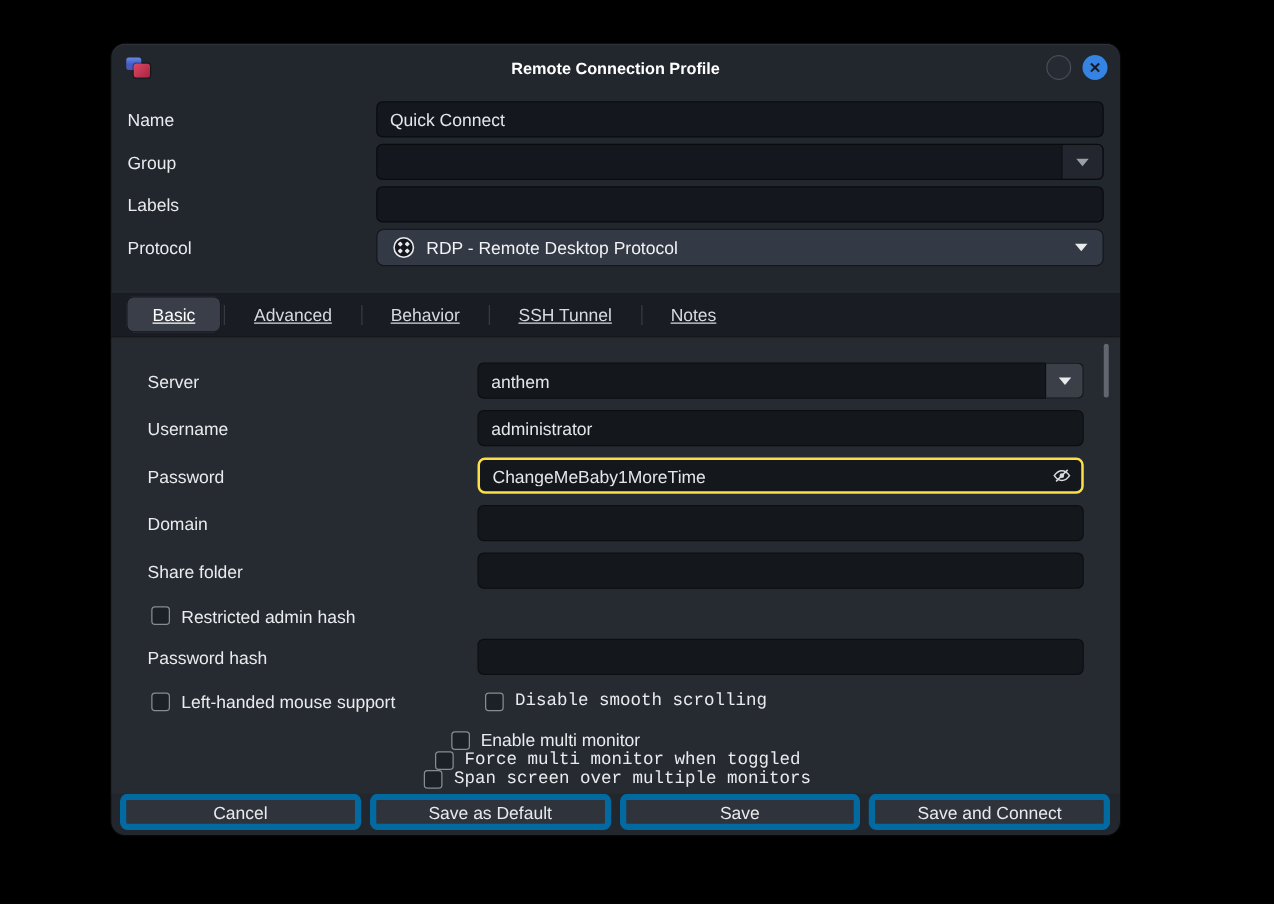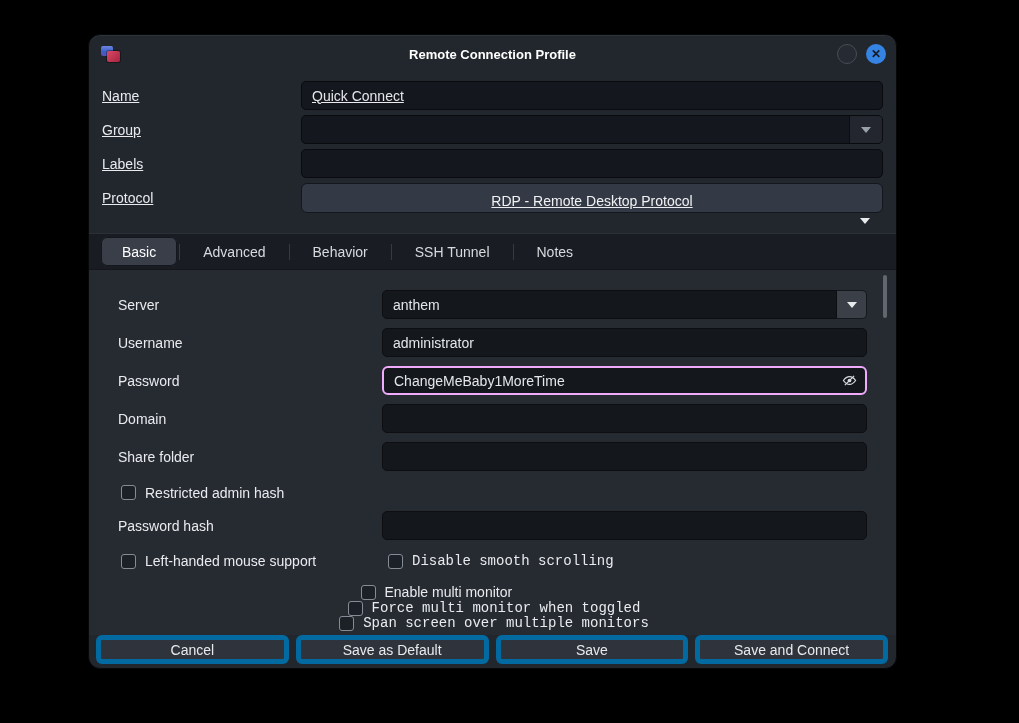--- a/index.html
+++ b/index.html
@@ -28,63 +28,63 @@
   .win-buttons { margin-left:auto; display:flex; gap:9px; z-index:2; }
   .btn-circle { width:20px; height:20px; border-radius:50%; display:flex;
                 align-items:center; justify-content:center; cursor:default; }
   .btn-min { background:#262a32; border:1px solid #484d56; }
   .btn-close { background:#3584e4; color:#161a22; font-weight:bold; font-size:12px;
                line-height:1; }
 
   
   .top-form { flex:0 0 160px; padding:8px 13px 0 13px;
               display:grid; grid-template-columns:199px 1fr;
-              grid-auto-rows:29px; row-gap:5px; align-items:center;text-decoration:underline; }
+              grid-auto-rows:29px; row-gap:5px; align-items:center; }
   .flabel { color:#e9ebee; }
   .entry { width:100%; height:29px; background:#14181e; border:1px solid #090b0e;
            border-radius:5px; color:#e4e6e9; font-size:14px; padding:0 10px;
            outline:none; font-family:"Liberation Sans", sans-serif; }
   .combo-entry { display:flex; height:29px; background:#14181e;
                  border:1px solid #090b0e; border-radius:5px; overflow:hidden; }
   .combo-entry .entry { flex:1; border:none; border-radius:0; background:transparent; }
   .combo-side-btn { width:33px; background:#23262e; border-left:1px solid #0b0d11;
                     display:flex; align-items:center; justify-content:center; }
   .arrow-down { width:0; height:0; border-left:5px solid transparent;
                 border-right:5px solid transparent; border-top:6px solid #9aa0a9; }
   .arrow-down.light { border-top-color:#e8eaec; }
 
   .protocol-combo { height:30px; background:#343a45; border:1px solid #14171c;
                     border-radius:6px; display:flex; align-items:center;
-                    padding:0 12px; gap:9px; color:#f1f2f4;flex-direction:column; }
+                    padding:0 12px; gap:9px; color:#f1f2f4; }
   .proto-caret { margin-left:auto; }
 
   
   .tabbar { flex:0 0 37px; background:#191c22; border-top:1px solid #2b2f36;
             border-bottom:1px solid #14161a; display:flex; align-items:center;
             padding-left:12px; }
   .tab { height:29px; padding:0 21px; display:flex; align-items:center;
-         color:#d7dade; border-radius:6px; }
+         color:#d7dade; border-radius:6px;text-decoration:underline; }
   .tab.active { background:#393e48; color:#fff;
                 box-shadow:inset 0 0 0 1px #14171b; }
   .tab-sep { width:1px; height:16px; background:#363a43; margin:0 2px; }
 
   
   .content { flex:1 1 auto; background:#262a31; padding:20px 29px 0 29px;
              position:relative; overflow:hidden; }
   .crow { display:flex; align-items:center; height:29px; margin-bottom:9px; }
   .clabel { width:264px; flex:0 0 264px; color:#e9ebee; }
   .ctrl { flex:1; }
   .content .entry { background:#14181d; border:1px solid #0c0e12; }
   .server-combo { display:flex; height:29px; }
   .server-combo .entry { flex:1; border-radius:5px 0 0 5px; }
   .server-btn { width:30px; background:#3a3f48; border:1px solid #14171c;
                 border-left:none; border-radius:0 5px 5px 0; display:flex;
                 align-items:center; justify-content:center; }
   .pw-wrap { position:relative; flex:1; }
-  .pw-wrap .entry { width:100%; border:2px solid #f0abfc; border-radius:6px;
+  .pw-wrap .entry { width:100%; border:2px solid #fde047; border-radius:6px;
                     padding-right:34px; }
   .eye-btn { position:absolute; right:9px; top:50%; transform:translateY(-50%);
              width:18px; height:18px; display:flex; align-items:center;
              justify-content:center; }
 
   .cbrow { display:flex; align-items:center; margin-left:3px; }
   .cb { width:15px; height:15px; border-radius:3px; background:#1c2027;
         border:1px solid #868c95; margin-right:9px; flex:0 0 15px; }
   .cbcell { display:flex; align-items:center; width:267px; }
   .cbcell.wide { width:auto;font-family:Liberation Mono, monospace; }

